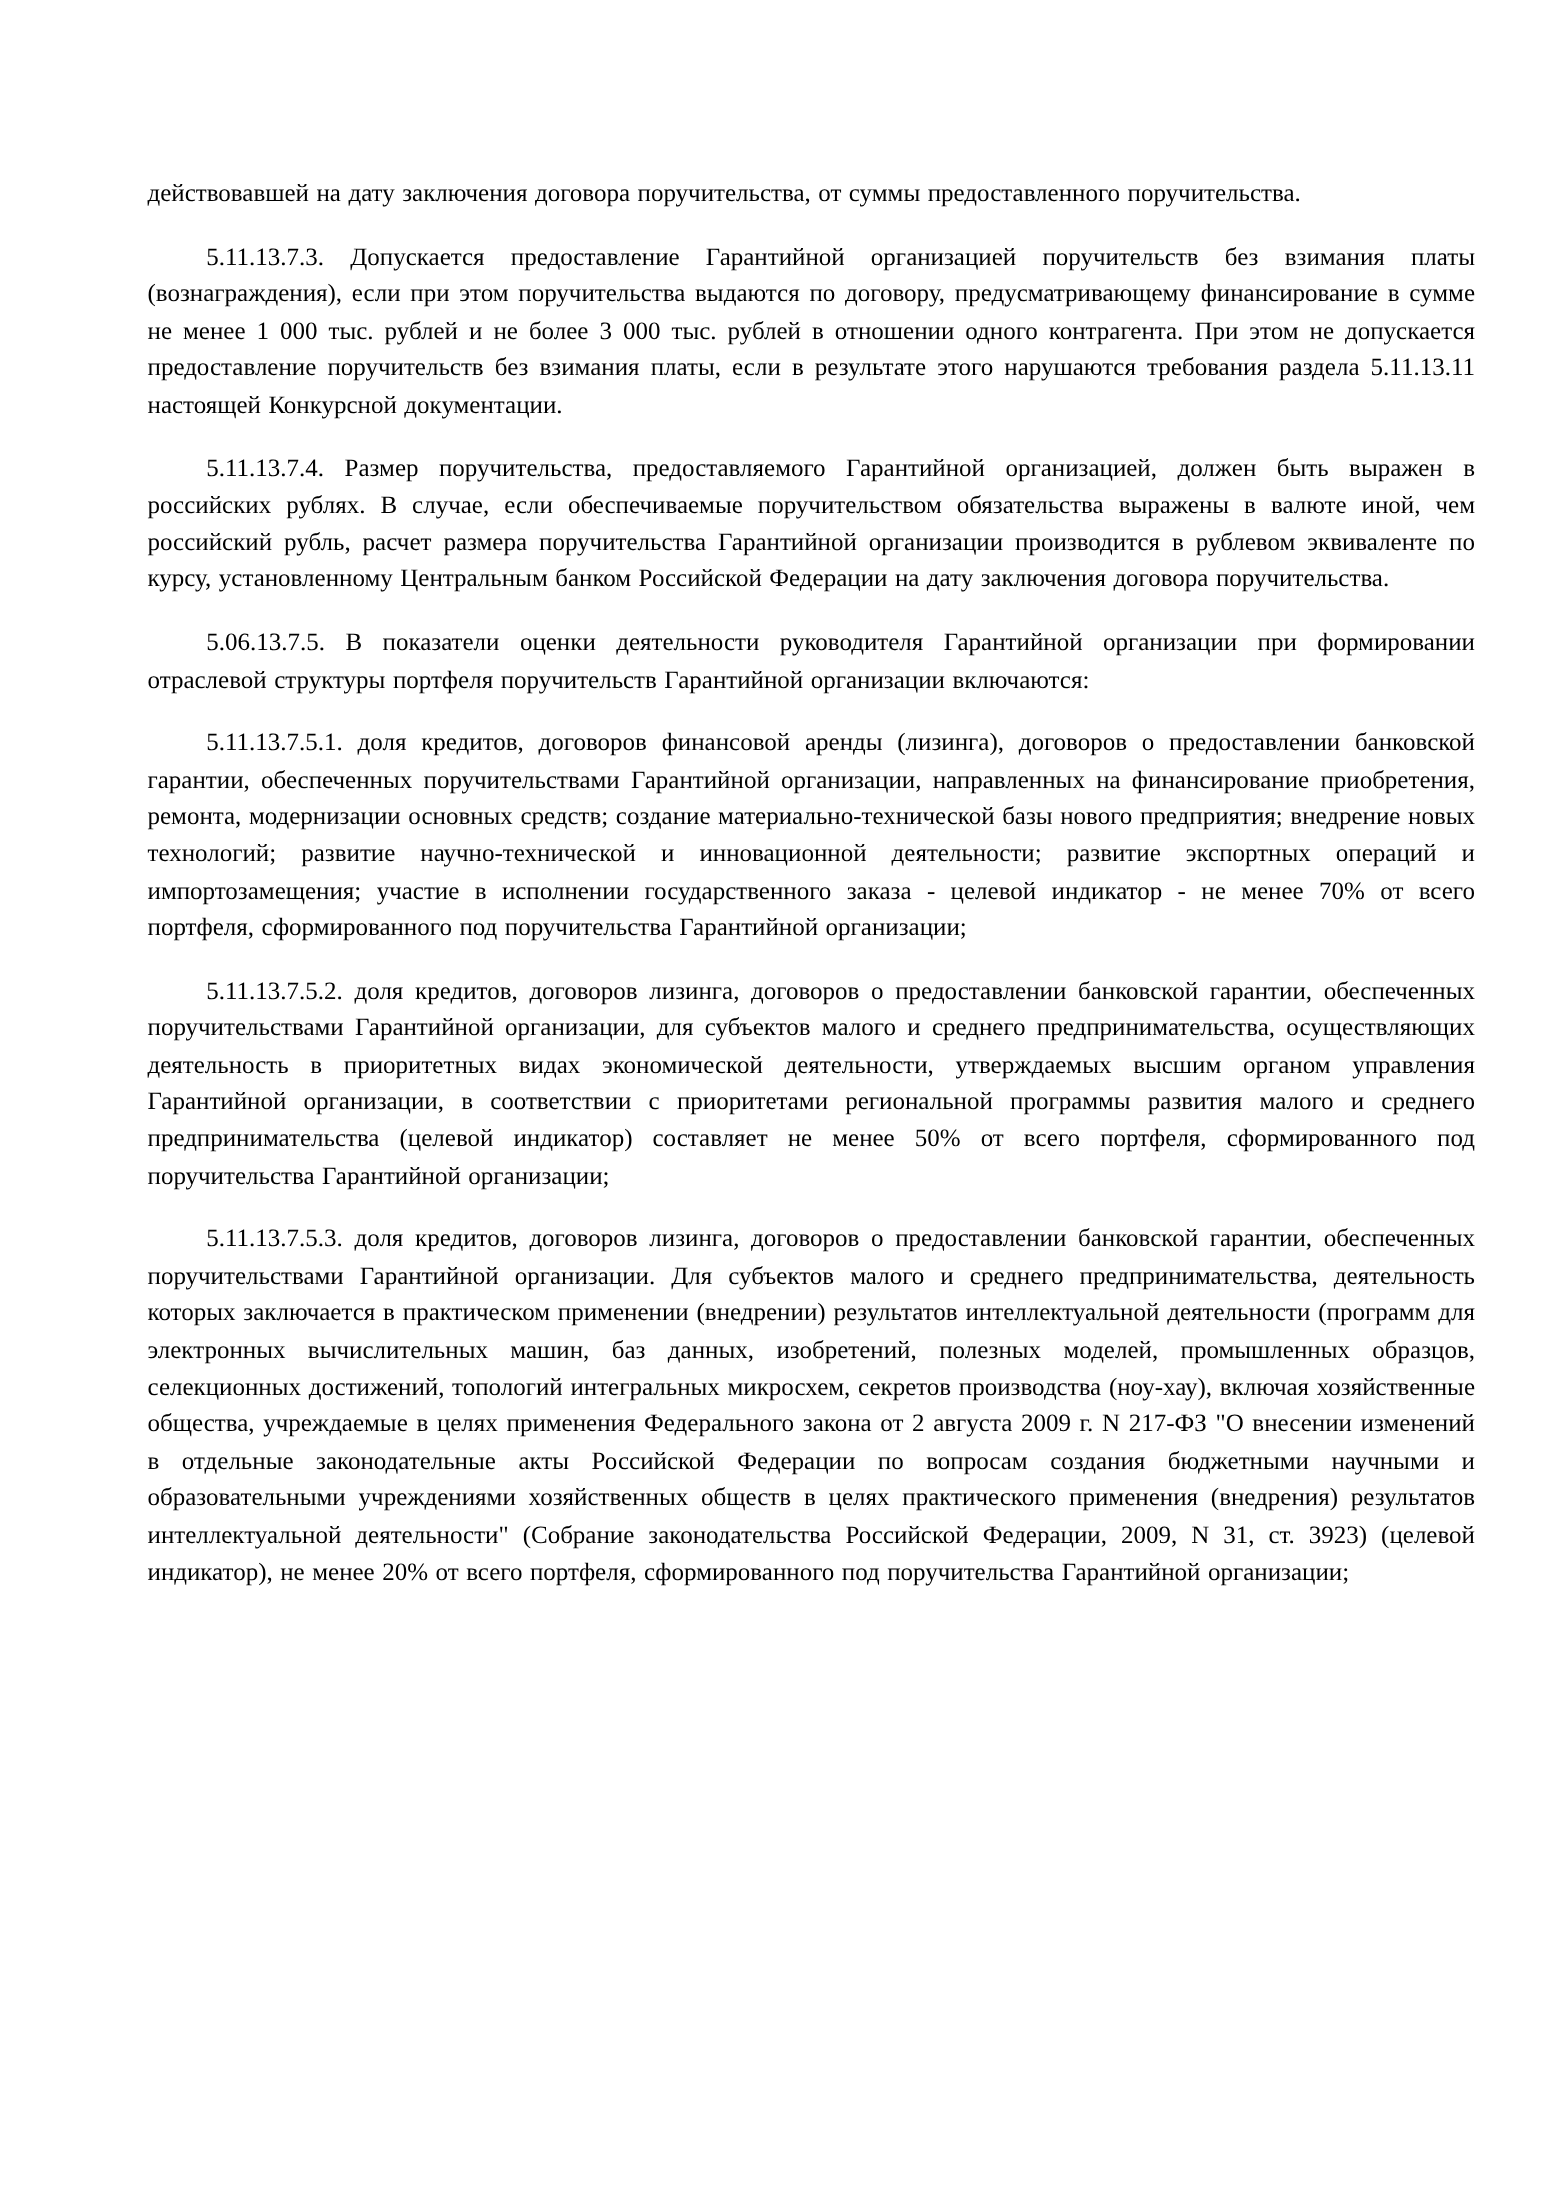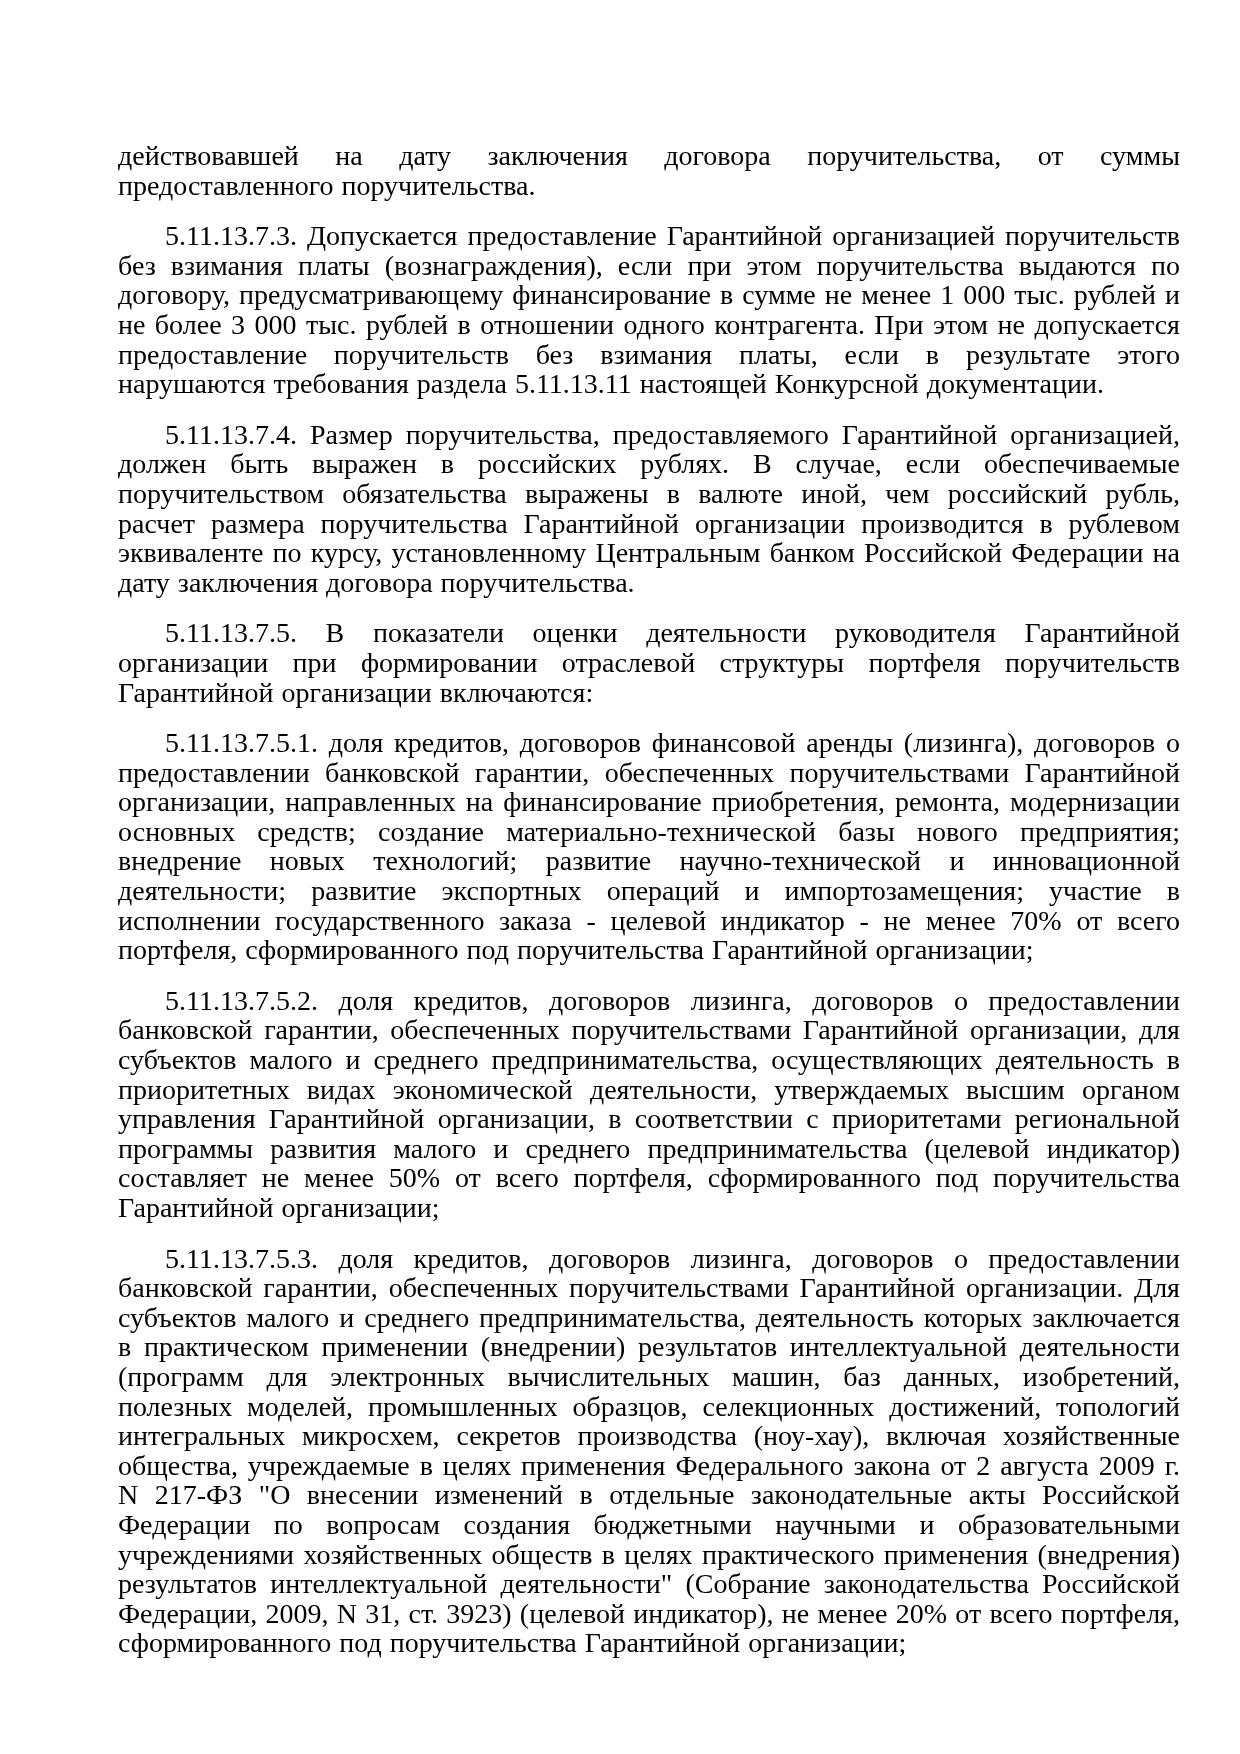--- a/index.html
+++ b/index.html
@@ -10,37 +10,37 @@
   .page {
     position: relative;
     width: 1240px;
     height: 1754px;
     background: #ffffff;
     color: #000000;
     overflow: hidden;
     box-sizing: border-box;
     padding: 141px 60px 0 118px;
     font-family: "Liberation Serif", "DejaVu Serif", serif;
-    font-size: 28px;
+    font-size: 20px;
     line-height: 29.6px;
   }
   .page p {
     margin: 0 0 21px 0;
     text-align: justify;
     text-indent: 47px;
     word-spacing: 1px;
   }
   .page p.no-indent {
     text-indent: 0;
   }
 </style>
 </head>
 <body>
 
 <div class="page">
   <p class="no-indent">действовавшей на дату заключения договора поручительства, от суммы предоставленного поручительства.</p>
   <p>5.11.13.7.3. Допускается предоставление Гарантийной организацией поручительств без взимания платы (вознаграждения), если при этом поручительства выдаются по договору, предусматривающему финансирование в сумме не менее 1 000 тыс. рублей и не более 3 000 тыс. рублей в отношении одного контрагента. При этом не допускается предоставление поручительств без взимания платы, если в результате этого нарушаются требования раздела 5.11.13.11 настоящей Конкурсной документации.</p>
   <p>5.11.13.7.4. Размер поручительства, предоставляемого Гарантийной организацией, должен быть выражен в российских рублях. В случае, если обеспечиваемые поручительством обязательства выражены в валюте иной, чем российский рубль, расчет размера поручительства Гарантийной организации производится в рублевом эквиваленте по курсу, установленному Центральным банком Российской Федерации на дату заключения договора поручительства.</p>
-  <p>5.11.13.7.5. В показатели оценки деятельности руководителя Гарантийной организации при формировании отраслевой структуры портфеля поручительств Гарантийной организации включаются:</p>
+  <p>5.06.13.7.5. В показатели оценки деятельности руководителя Гарантийной организации при формировании отраслевой структуры портфеля поручительств Гарантийной организации включаются:</p>
   <p>5.11.13.7.5.1. доля кредитов, договоров финансовой аренды (лизинга), договоров о предоставлении банковской гарантии, обеспеченных поручительствами Гарантийной организации, направленных на финансирование приобретения, ремонта, модернизации основных средств; создание материально-технической базы нового предприятия; внедрение новых технологий; развитие научно-технической и инновационной деятельности; развитие экспортных операций и импортозамещения; участие в исполнении государственного заказа - целевой индикатор - не менее 70% от всего портфеля, сформированного под поручительства Гарантийной организации;</p>
   <p>5.11.13.7.5.2. доля кредитов, договоров лизинга, договоров о предоставлении банковской гарантии, обеспеченных поручительствами Гарантийной организации, для субъектов малого и среднего предпринимательства, осуществляющих деятельность в приоритетных видах экономической деятельности, утверждаемых высшим органом управления Гарантийной организации, в соответствии с приоритетами региональной программы развития малого и среднего предпринимательства (целевой индикатор) составляет не менее 50% от всего портфеля, сформированного под поручительства Гарантийной организации;</p>
   <p>5.11.13.7.5.3. доля кредитов, договоров лизинга, договоров о предоставлении банковской гарантии, обеспеченных поручительствами Гарантийной организации. Для субъектов малого и среднего предпринимательства, деятельность которых заключается в практическом применении (внедрении) результатов интеллектуальной деятельности (программ для электронных вычислительных машин, баз данных, изобретений, полезных моделей, промышленных образцов, селекционных достижений, топологий интегральных микросхем, секретов производства (ноу-хау), включая хозяйственные общества, учреждаемые в целях применения Федерального закона от 2 августа 2009 г. N 217-ФЗ "О внесении изменений в отдельные законодательные акты Российской Федерации по вопросам создания бюджетными научными и образовательными учреждениями хозяйственных обществ в целях практического применения (внедрения) результатов интеллектуальной деятельности" (Собрание законодательства Российской Федерации, 2009, N 31, ст. 3923) (целевой индикатор), не менее 20% от всего портфеля, сформированного под поручительства Гарантийной организации;</p>
 </div>
 
 </body></html>

